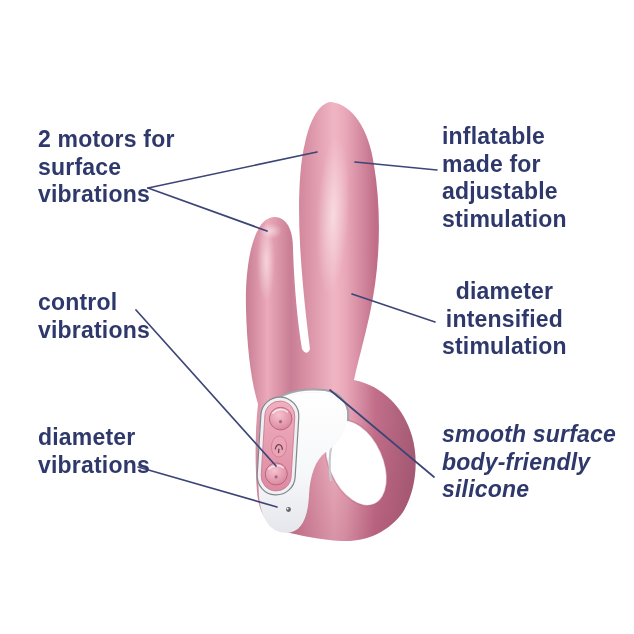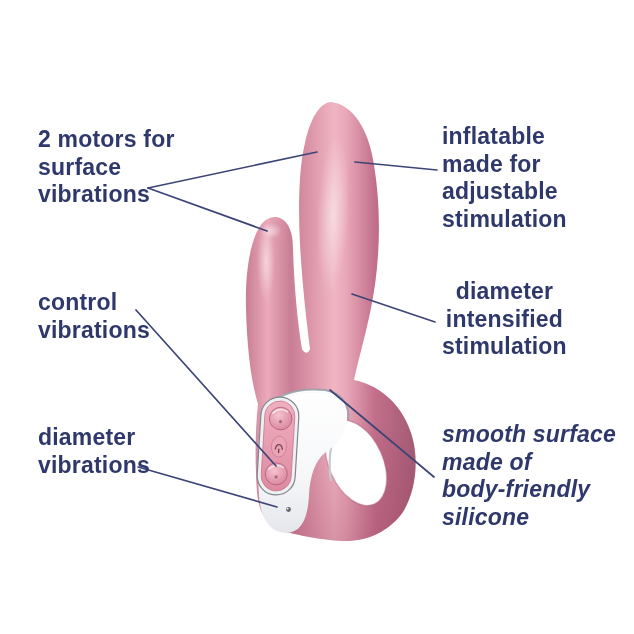--- a/index.html
+++ b/index.html
@@ -162,18 +162,17 @@
   </div>
 
   <div class="callout right co-diameter">
     <div>diameter</div>
     <div>intensified</div>
     <div>stimulation</div>
   </div>
 
   <div class="callout right co-smooth">
     <div>smooth surface</div>
-    <div>made of</div>
     <div>body-friendly</div>
     <div>silicone</div>
   </div>
 
 </div>
 
 </body></html>

